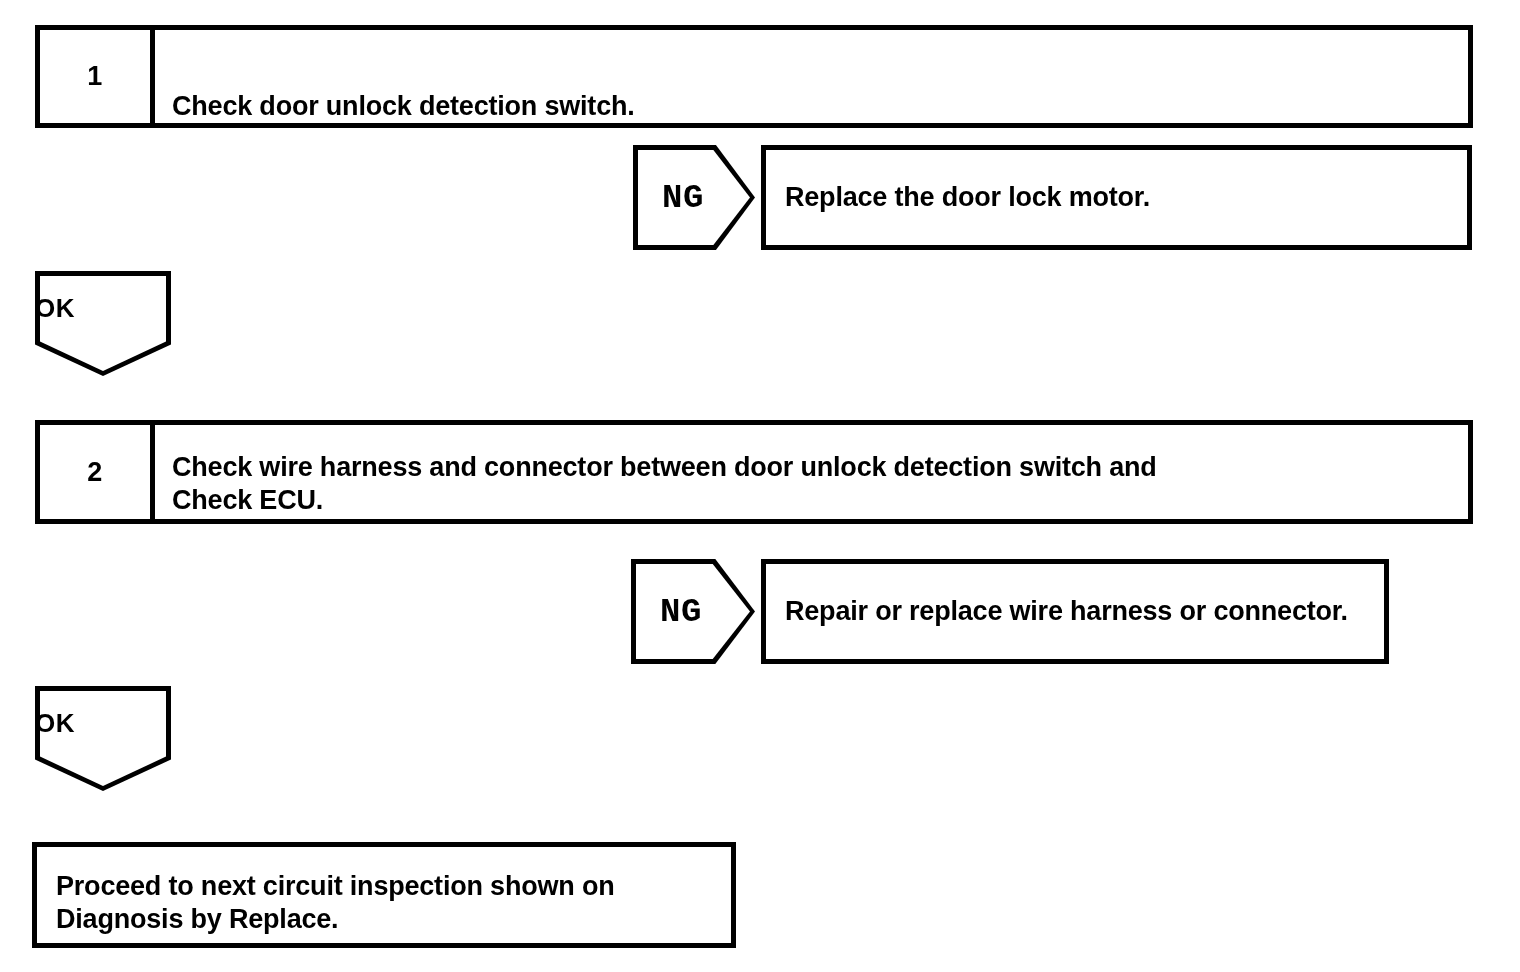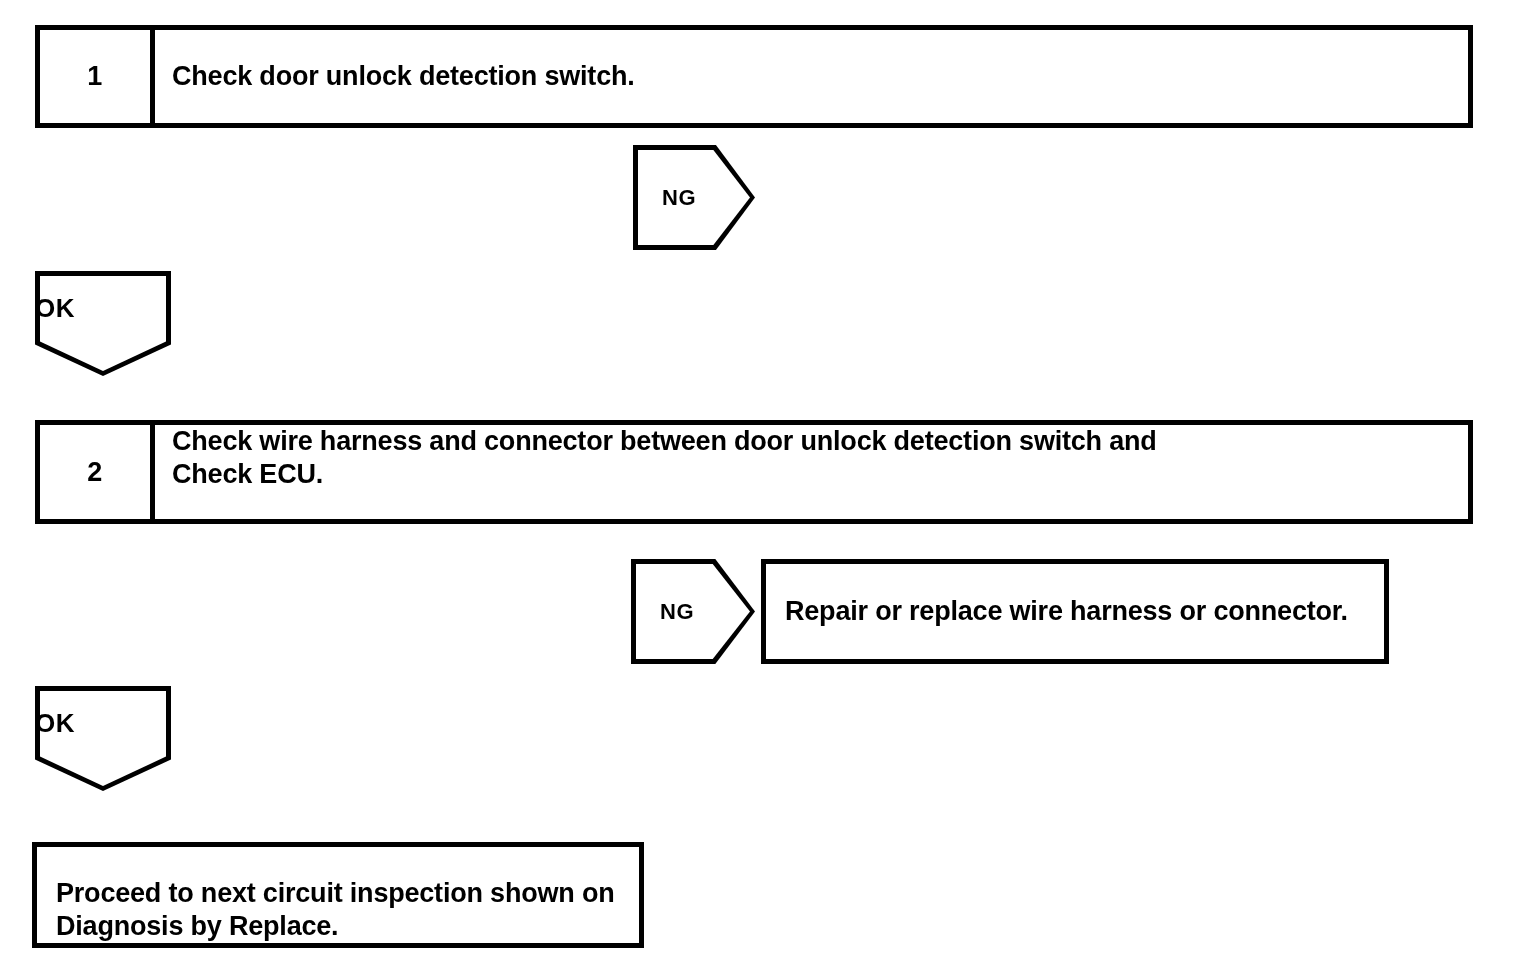--- a/index.html
+++ b/index.html
@@ -33,21 +33,21 @@
     align-items: center;
     justify-content: center;
     font-size: 27px;
     font-weight: bold;
     color: #000000;
     letter-spacing: 0.5px;
   }
   .step-text {
     flex: 1 1 auto;
     display: flex;
-    align-items: center;
+    align-items: flex-end;
     padding-left: 17px;
     padding-right: 12px;
     font-size: 27px;
     font-weight: bold;
     color: #000000;
     line-height: 1.22;
     letter-spacing: -0.2px;
   }
   .step-text .period {
     font-weight: bold;
@@ -79,25 +79,26 @@
     top: 5px;
     right: 5px;
     bottom: 5px;
     background: #ffffff;
     clip-path: polygon(0% 0%, 67.3% 0%, 100% 50%, 67.3% 100%, 0% 100%);
     display: flex;
     align-items: center;
     justify-content: flex-start;
   }
   .ng-label {
-    font-size: 22px;
+    font-size: 34px;
     font-weight: bold;
     color: #000000;
     padding-left: 24px;
     letter-spacing: 0.5px;
+    font-family: Liberation Mono, monospace;
   }
 
   
   .ok-arrow {
     background: #000000;
     clip-path: polygon(0% 0%, 100% 0%, 100% 70%, 50% 100%, 0% 70%);
   }
   .ok-arrow-inner {
     position: absolute;
     left: 5px;
@@ -131,29 +132,33 @@
         <span class="period">.</span>
     </div>
   </div>
 
   <div class="abs ng-arrow" style="left:633px; top:145px; width:122px; height:105px;">
     <div class="ng-arrow-inner">
       <span class="ng-label">NG</span>
     </div>
   </div>
 
+  <div class="abs result-box" style="left:761px; top:145px; width:711px; height:105px;">
+    <span>Replace the door lock motor.</span>
+      <span></span>
+  </div>
 
   <div class="abs ok-arrow" style="left:35px; top:271px; width:136px; height:105px;">
     <div class="ok-arrow-inner"></div>
     <span class="ok-label">OK</span>
   </div>
 
   <div class="abs step-box" style="left:35px; top:420px; width:1438px; height:104px;">
     <div class="step-num" style="width:110px;">2</div>
-    <div class="step-text" style="align-items:flex-start; padding-top:0;border-radius:21px;">
+    <div class="step-text" style="align-items:flex-start; padding-top:26px;border-radius:21px;">
       <div>
         <span>Check wire harness and connector between door unlock detection switch and</span><br>
         <span>Check ECU</span><span class="period">.</span>
       </div>
     </div>
   </div>
 
   <div class="abs ng-arrow" style="left:631px; top:559px; width:124px; height:105px;">
     <div class="ng-arrow-inner">
       <span class="ng-label">NG</span>
@@ -163,20 +168,20 @@
   <div class="abs result-box" style="left:761px; top:559px; width:628px; height:105px;">
     <span>Repair or replace wire harness or connector.</span>
       <span></span>
   </div>
 
   <div class="abs ok-arrow" style="left:35px; top:686px; width:136px; height:105px;">
     <div class="ok-arrow-inner"></div>
     <span class="ok-label">OK</span>
   </div>
 
-  <div class="abs result-box" style="left:32px; top:842px; width:612px; height:106px; align-items:flex-end; padding-top:16px;">
+  <div class="abs result-box" style="left:32px; top:842px; width:704px; height:106px; align-items:center; padding-top:16px;">
     <div>
       <span>Proceed to next circuit inspection shown on</span><br>
       <span>Diagnosis by Replace</span><span class="period">.</span>
     </div>
   </div>
 
 </div>
 
 </body></html>

